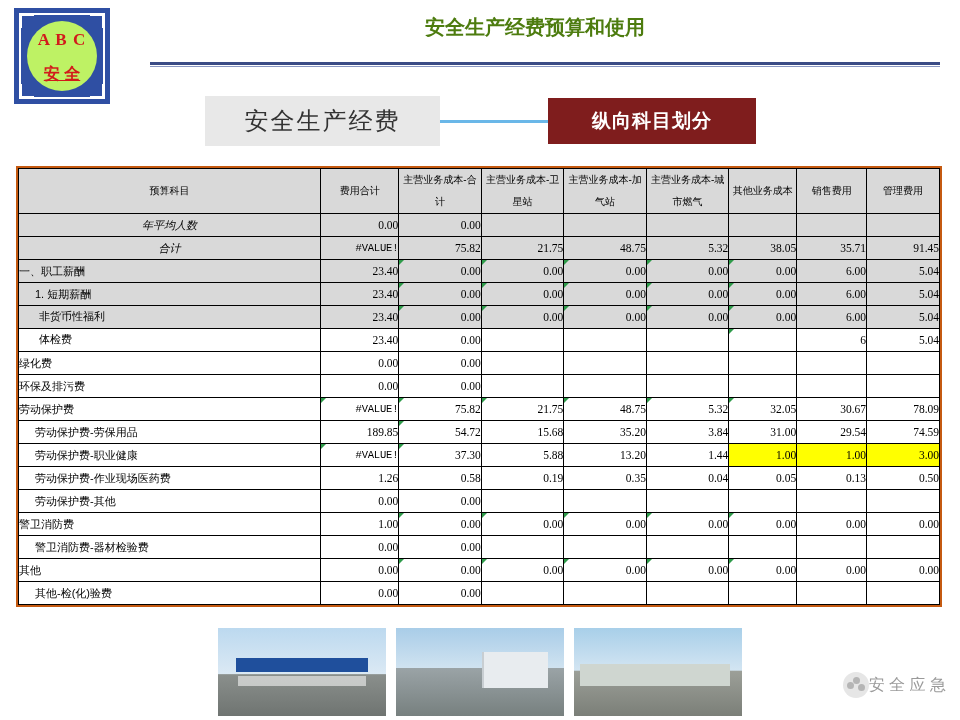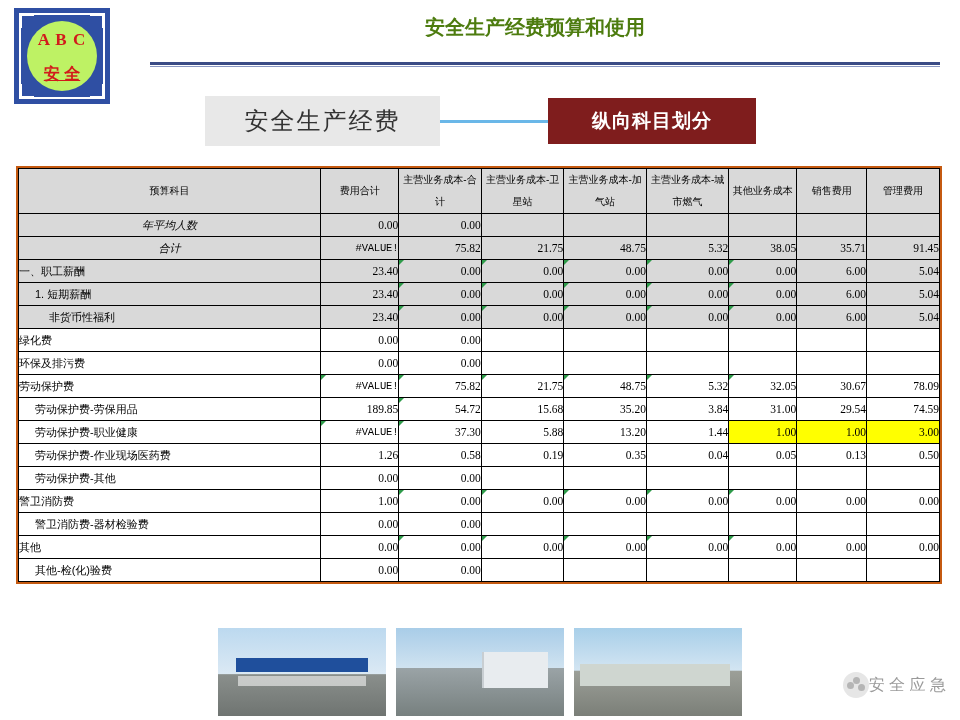--- a/index.html
+++ b/index.html
@@ -171,21 +171,21 @@
     padding: 2px 1px;
     margin-top: 32px;
   }
   .c-label {
     text-align: left;
     padding-left: 6px;
     white-space: nowrap;
   }
   .c-label.center { text-align: center; padding-left: 0; font-style: italic; }
   .c-label.ind1 { padding-left: 16px; }
-  .c-label.ind2 { padding-left: 30px; }
+  .c-label.ind2 { padding-left: 20px; font-family: Liberation Mono, monospace; }
   .num {
     text-align: right;
     padding-right: 7px;
     font-family: "Liberation Serif", serif;
     font-size: 11.5px;
   }
   .bold { font-weight: bold; }
   .gray { background: #d9d9d9; }
   .yellow { background: #ffff00; }
   .err { font-family: "Liberation Mono", monospace; font-size: 10.5px; letter-spacing: -0.2px; }
@@ -358,20 +358,31 @@
         <td class="num gray">23.40</td>
         <td class="num gray mark">0.00</td>
         <td class="num gray mark">0.00</td>
         <td class="num gray mark">0.00</td>
         <td class="num gray mark">0.00</td>
         <td class="num gray mark">0.00</td>
         <td class="num gray">6.00</td>
         <td class="num gray">5.04</td>
       </tr>
 
+      <tr>
+        <td class="c-label ind2">体检费</td>
+        <td class="num">23.40</td>
+        <td class="num">0.00</td>
+        <td></td>
+        <td></td>
+        <td></td>
+        <td class="num mark"></td>
+        <td class="num">6</td>
+        <td class="num">5.04</td>
+      </tr>
 
       <tr>
         <td class="c-label">绿化费</td>
         <td class="num">0.00</td>
         <td class="num">0.00</td>
         <td></td>
         <td></td>
         <td></td>
         <td></td>
         <td></td>

